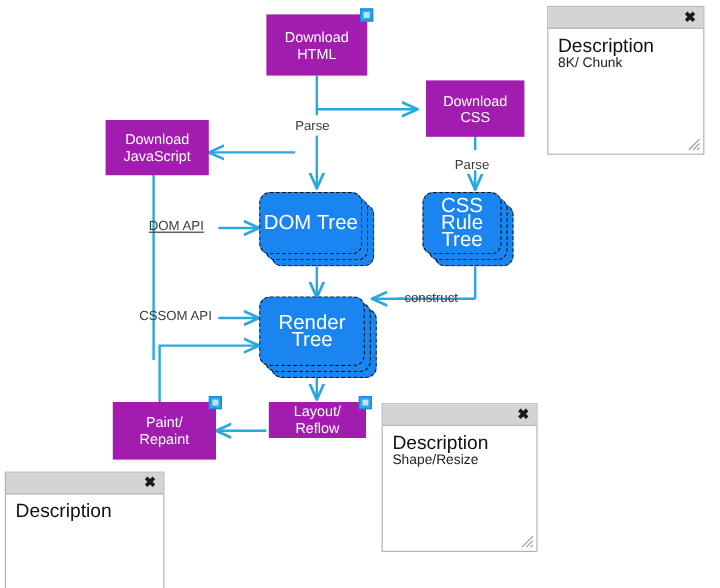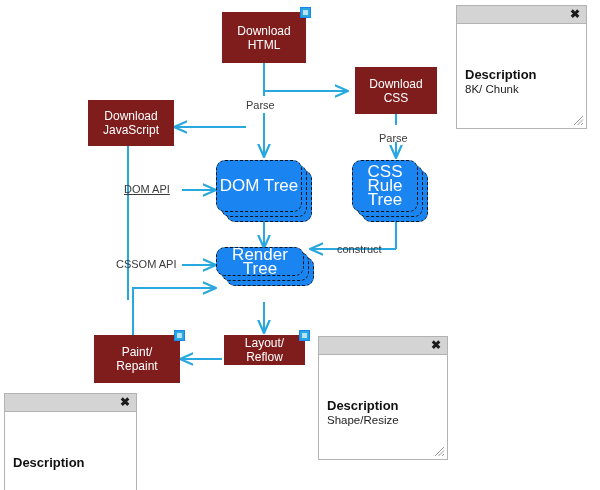--- a/index.html
+++ b/index.html
@@ -34,21 +34,21 @@
     text-align: center;
     color: #ffffff;
     font-size: 12px;
     line-height: 14px;
     font-family: "Liberation Sans", sans-serif;
     white-space: pre-line;
     user-select: none;
   }
 
   .node-green {
-    background: #7f1d1d;
+    background: #a21caf;
   }
 
   
   .node-stack {
     background: transparent;
   }
   .node-stack .layer {
     position: absolute;
     box-sizing: border-box;
     background: #1a85f0;
@@ -130,26 +130,25 @@
     color: #1a1a1a;
     cursor: pointer;
     font-family: "Liberation Sans", sans-serif;
   }
   .desc-body {
     flex: 1 1 auto;
     position: relative;
     padding: 8px 8px 0 8px;
   }
   .desc-title {
-    font-size: 13px;
+    font-size: 16px;
     line-height: 14px;
-    font-weight: bold;
+    font-weight: normal;
     color: #111111;
     font-family: "Liberation Sans", sans-serif;
-    margin-top: 36px;
   }
   .desc-text {
     font-size: 11.5px;
     line-height: 15px;
     color: #222222;
     font-family: "Liberation Sans", sans-serif;
   }
   .desc-resize {
     position: absolute;
     right: 2px;
@@ -225,21 +224,21 @@
 </div>
 
 <div class="node node-stack" style="left:352px; top:160px; width:76px; height:62px;">
   <span class="layer l3"></span>
   <span class="layer l2"></span>
   <span class="layer l1"></span>
   <span class="stack-label">CSS Rule
 Tree</span>
 </div>
 
-<div class="node node-stack" style="left:216px; top:247px; width:98px; height:39px;padding-left:28px;">
+<div class="node node-stack" style="left:216px; top:247px; width:98px; height:68px;padding-left:28px;">
   <span class="layer l3"></span>
   <span class="layer l2"></span>
   <span class="layer l1"></span>
   <span class="stack-label">Render Tree</span>
 </div>
 
 <div class="node node-green" style="left:224px; top:335px; width:81px; height:30px;">
   <span>Layout/
 Reflow</span>
   <span class="note-badge"><i></i></span>

